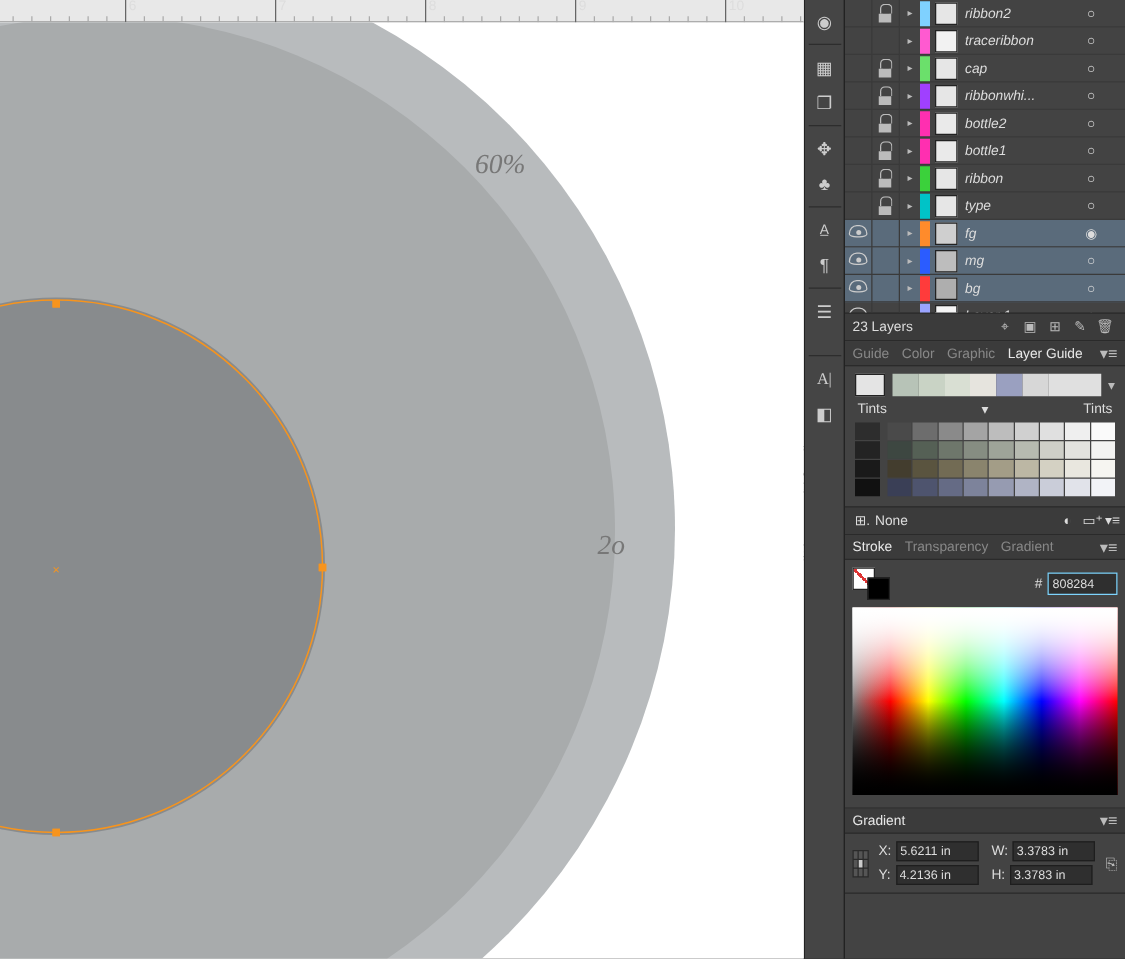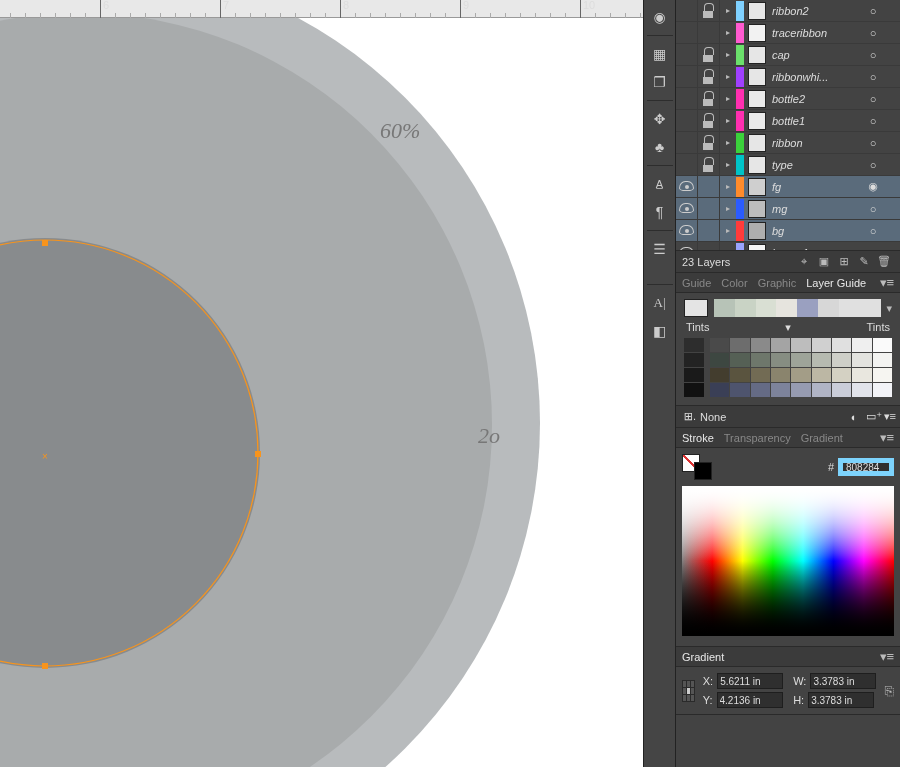--- a/index.html
+++ b/index.html
@@ -59,21 +59,21 @@
 .cg-foot .ico{width:20px;text-align:center}
 .cg-foot .spacer{flex:1}
 
 
 .color-body{padding:6px}
 .color-top{display:flex;align-items:center;gap:6px;margin-bottom:6px}
 .fillstroke{position:relative;width:30px;height:26px}
 .fillstroke .none{position:absolute;top:0;left:0;width:18px;height:18px;background:linear-gradient(to top right,transparent 45%,#d33 45%,#d33 55%,transparent 55%),#fff;border:1px solid #222}
 .fillstroke .stroke{position:absolute;bottom:0;right:0;width:18px;height:18px;background:#000;border:1px solid #222}
 .hex-row{margin-left:auto;display:flex;align-items:center;gap:4px}
-.hex-row input{width:56px;height:18px;background:#2f2f2f;border:5px solid #7dd3fc;color:#ddd;font-size:10px;padding:0 3px}
+.hex-row input{width:56px;height:18px;background:#2f2f2f;border:1px solid #7dd3fc;color:#ddd;font-size:10px;padding:0 3px}
 .spectrum{height:150px;margin:4px 0;position:relative;background:
   linear-gradient(to top, #000, rgba(0,0,0,0) 50%, rgba(255,255,255,0) 50%, #fff),
   linear-gradient(to right,#808080,#ff0000,#ffff00,#00ff00,#00ffff,#0000ff,#ff00ff,#ff0000)}
 .spectrum:after{content:'';position:absolute;inset:0;background:linear-gradient(to bottom,rgba(255,255,255,1),rgba(255,255,255,0) 50%,rgba(0,0,0,0) 50%,rgba(0,0,0,1))}
 
 
 .tp-body{display:flex;align-items:center;padding:6px;gap:8px}
 .ref9{width:22px;height:22px;display:grid;grid-template-columns:repeat(3,1fr);grid-template-rows:repeat(3,1fr);gap:1px;background:#2a2a2a;padding:1px}
 .ref9 span{background:#555}
 .ref9 span.on{background:#ccc}

